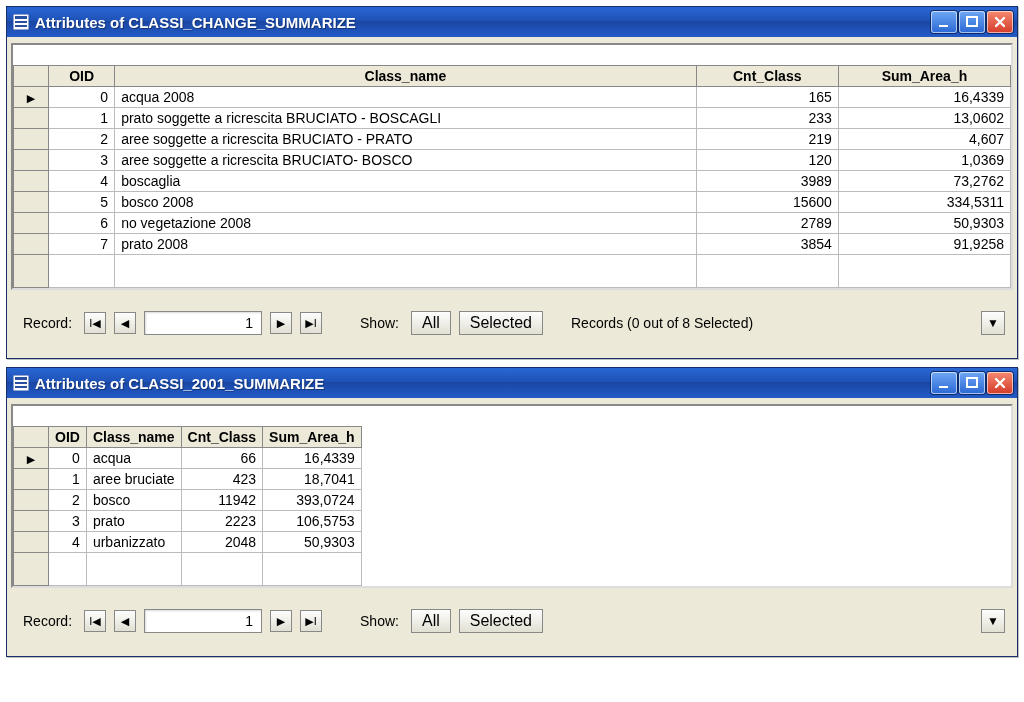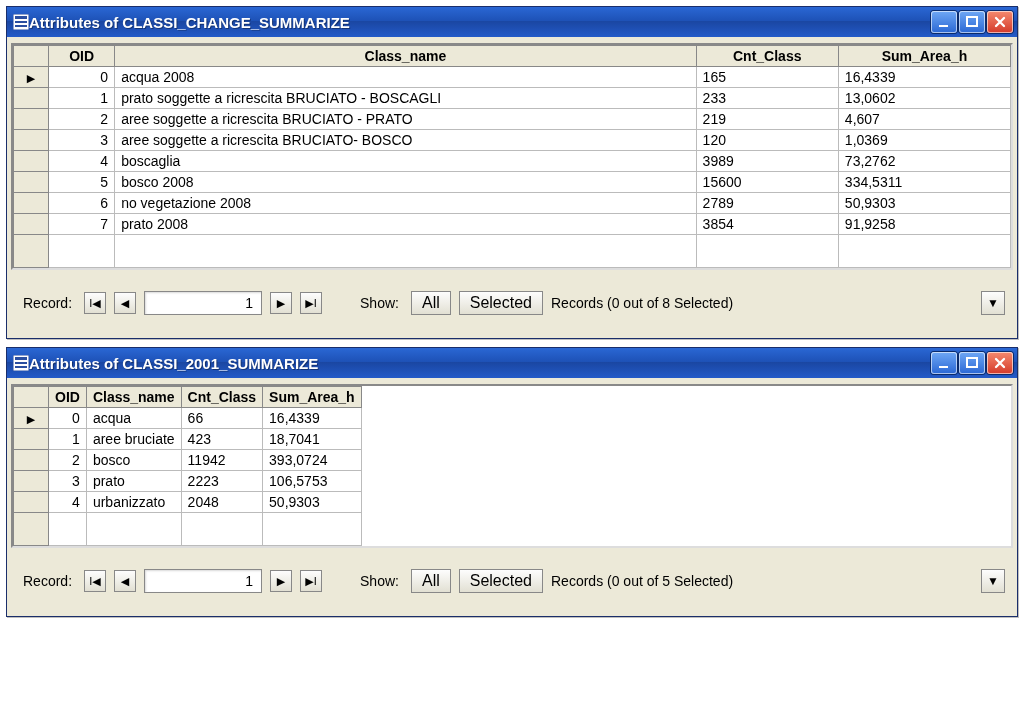--- a/index.html
+++ b/index.html
@@ -23,21 +23,21 @@
   .titlebar {
     display: flex;
     align-items: center;
     height: 30px;
     padding: 0 4px 0 6px;
     background: linear-gradient(to bottom, #2a67d4 0%, #1e52b7 45%, #1a46a1 46%, #235ac8 100%);
     color: #fff;
     font-weight: bold;
   }
   .app-icon-svg { width:16px; height:16px; display:block; }
-  .title-text { font-size: 15px; text-shadow: 1px 1px 0 rgba(0,0,0,0.35); }
+  .title-text { margin-left: 6px; font-size: 15px; text-shadow: 1px 1px 0 rgba(0,0,0,0.35); }
   .title-spacer { flex: 1; }
   .win-btn {
     width: 26px; height: 22px;
     margin-left: 2px;
     border-radius: 3px;
     display: flex; align-items: center; justify-content: center;
     box-shadow: inset 0 0 0 1px rgba(255,255,255,0.6), 0 0 0 1px #0a2a6a;
   }
   .win-btn.blue { background: linear-gradient(to bottom,#6fa8f5,#2a67d4); }
   .win-btn.red  { background: linear-gradient(to bottom,#f58a6f,#d43a2a); }
@@ -47,36 +47,37 @@
   }
   .table-wrap {
     background: #fff;
     border: 2px inset #ddd;
     overflow: auto;
   }
   table.attrib {
     border-collapse: collapse;
     width: 100%;
     font-size: 14px;
+    margin-top: 20px;
   }
   table.attrib th {
     background: #ece9d8;
     border: 1px solid #888;
     padding: 2px 6px;
     font-weight: bold;
     text-align: center;
     white-space: nowrap;
   }
   table.attrib td {
     border: 1px solid #bbb;
     padding: 2px 6px;
     white-space: nowrap;
     background:#fff;
   }
-  table.attrib td.num { text-align: left; }
+  table.attrib td.num { text-align: right; }
   table.attrib td.oid { text-align: right; font-weight: normal; }
   .row-selector {
     width: 22px;
     background: #ece9d8 !important;
     border: 1px solid #888 !important;
     text-align:center;
     padding:0 !important;
   }
   .row-selector.selected::before {
     content: "▶";
@@ -124,21 +125,21 @@
   }
   .drop-btn {
     width: 24px; height:24px;
     border: 1px solid #888;
     background: linear-gradient(to bottom,#fdfdfd,#e2e0d3);
     font-size:12px;
     padding:0;
     cursor:pointer;
     margin-left:auto;
   }
-  .records-text { }
+  .records-text { margin-left: 20px; }
 </style>
 </head>
 <body>
 
 <div class="screen" id="root">
     <div class="win">
       <div class="titlebar">
         <span>
           <svg class="app-icon-svg" viewBox="0 0 16 16">
             <rect x="0" y="0" width="16" height="16" fill="#fff" stroke="#2a4ea0"></rect>
@@ -348,18 +349,17 @@
         <div class="statusbar">
           <span class="label">Record:</span>
           <button class="nav-btn">I◀</button>
           <button class="nav-btn">◀</button>
           <input class="rec-input" value="1" style="">
           <button class="nav-btn">▶</button>
           <button class="nav-btn">▶I</button>
           <span class="label" style="margin-left:30px">Show:</span>
           <button class="pill-btn">All</button>
           <button class="pill-btn">Selected</button>
-          <span class="records-text">Records (0 out of 5 Selected)</span>
           <button class="drop-btn">▼</button>
         </div>
       </div>
     </div>
   </div>
 
 </body></html>

